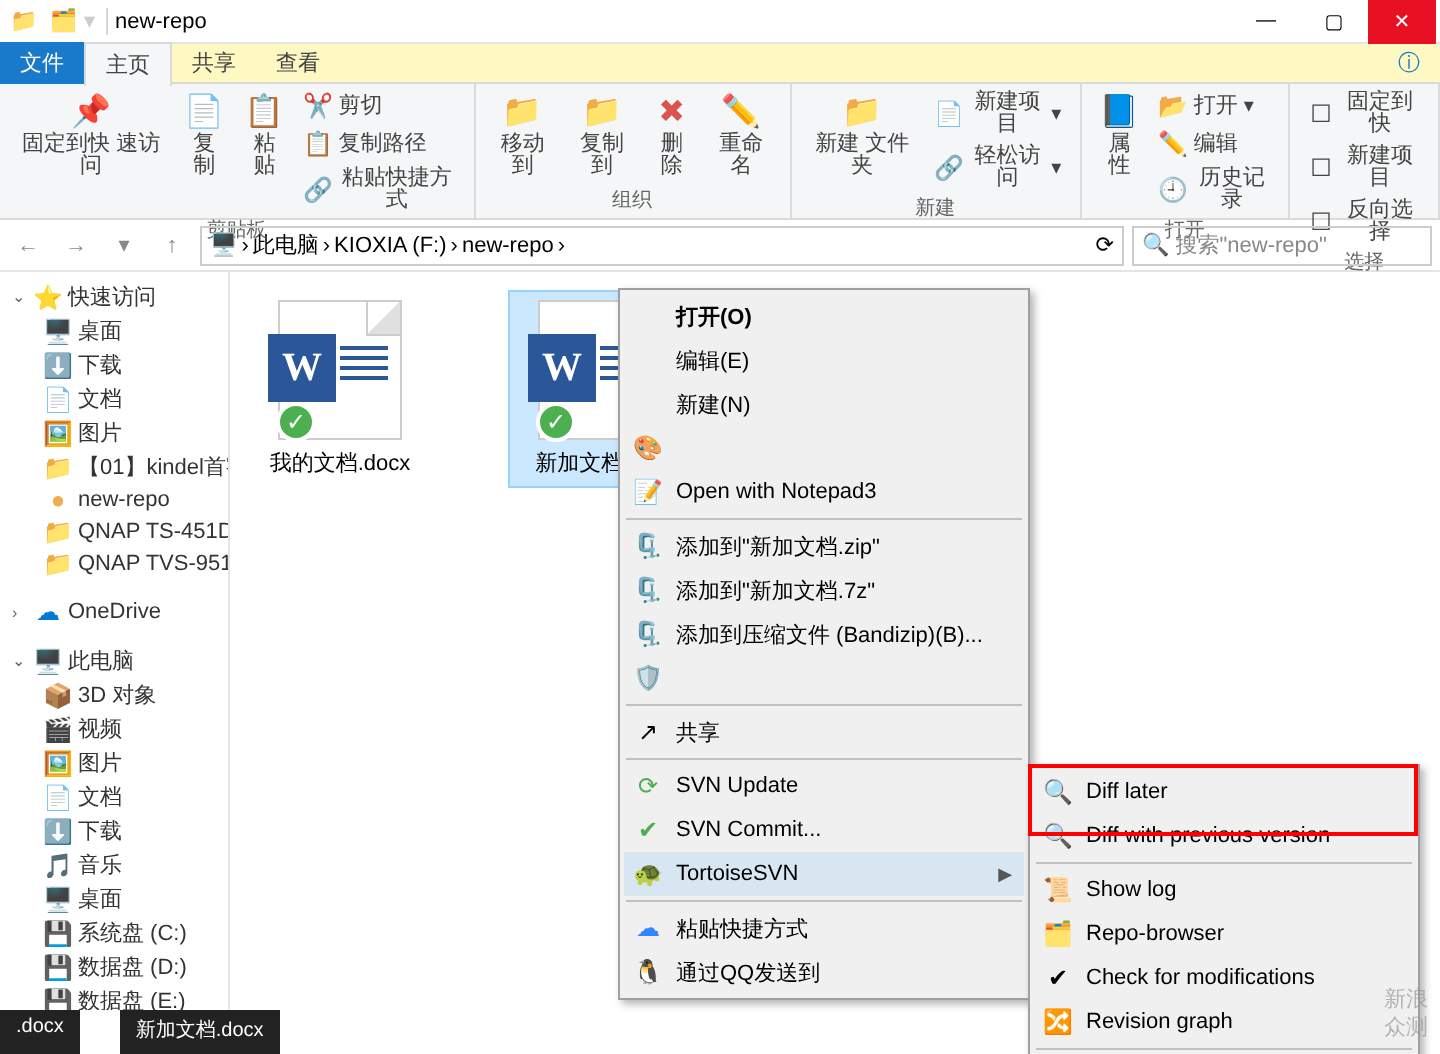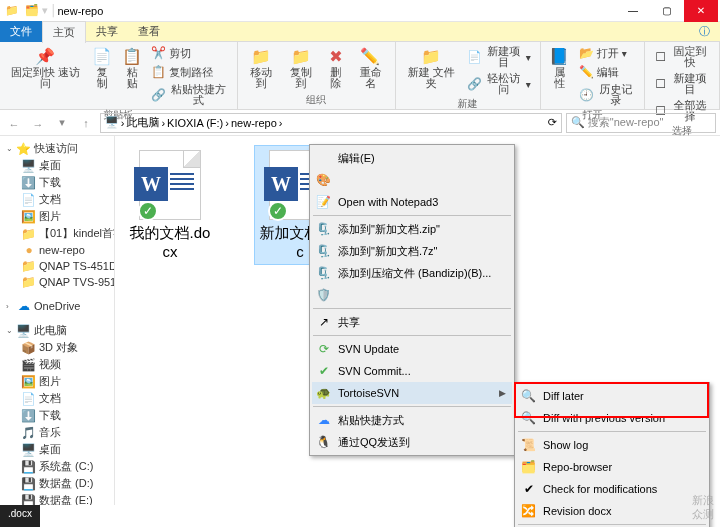--- a/index.html
+++ b/index.html
@@ -38,21 +38,21 @@
 .tsep{height:8px}
 .files{flex:1;padding:10px;display:flex;gap:40px;align-items:flex-start}
 .file{width:90px;display:flex;flex-direction:column;align-items:center;gap:4px;padding:4px}
 .file.sel{background:#cce8ff;outline:1px solid #99d1ff}
 .docx{width:62px;height:70px;position:relative;background:#fff;border:1px solid #ccc}
 .docx::before{content:"";position:absolute;top:0;right:0;width:16px;height:16px;background:linear-gradient(135deg,#fff 50%,#e0e0e0 50%);border-left:1px solid #ccc;border-bottom:1px solid #ccc}
 .docx .w{position:absolute;left:-6px;top:16px;width:34px;height:34px;background:#2b579a;color:#fff;display:flex;align-items:center;justify-content:center;font-size:20px;font-weight:bold;font-family:Georgia,serif}
 .docx .lines{position:absolute;right:6px;top:22px;width:24px}
 .docx .lines div{height:2px;background:#2b579a;margin-bottom:3px}
 .check{position:absolute;bottom:-2px;left:-2px;width:20px;height:20px;background:#4caf50;border-radius:50%;border:2px solid #fff;display:flex;align-items:center;justify-content:center;color:#fff;font-size:12px}
-.fname{font-size:15px;text-align:center;word-break:break-all}
+.fname{font-size:11px;text-align:center;word-break:break-all}
 .ctx{position:absolute;background:#f0f0f0;border:1px solid #a0a0a0;box-shadow:2px 2px 4px rgba(0,0,0,.3);padding:2px}
 .ctx1{left:309px;top:144px;width:206px}
 .ctx2{left:514px;top:382px;width:196px}
 .citem{display:flex;align-items:center;gap:6px;padding:3px 6px 3px 4px;font-size:11px;color:#000;white-space:nowrap}
 .citem .ci{width:16px;height:16px;display:flex;align-items:center;justify-content:center;font-size:12px}
 .citem .arr{margin-left:auto;font-size:9px;color:#555}
 .csep{height:1px;background:#c0c0c0;margin:2px 1px}
 .redbox{position:absolute;border:2px solid red;pointer-events:none}
 .redbox.r1{left:514px;top:382px;width:195px;height:36px}
 .wm{position:absolute;right:6px;bottom:6px;color:#999;font-size:12px;text-align:right;line-height:14px;opacity:.7}
@@ -177,21 +177,21 @@
         <div class="rbtn sm">
             <span class="ic">☐</span>
             <span>固定到快</span>
           </div>
         <div class="rbtn sm">
             <span class="ic">☐</span>
             <span>新建项目</span>
           </div>
         <div class="rbtn sm">
             <span class="ic">☐</span>
-            <span>全部选择</span>
+            <span>反向选择</span>
           </div>
       </div>
     </div>
     <div class="lbl">选择</div>
   </div>
 </div>
 
 <div class="addr">
   <div class="navico">←</div>
   <div class="navico">→</div>
@@ -331,21 +331,29 @@
           <div class="check">✓</div>
         </div>
       <div class="fname">新加文档.doc</div>
     </div>
   </div>
 </div>
 
 <div class="ctx ctx1">
   <div class="citem">
       <span class="ci"></span>
+      <b>打开(O)</b>
+    </div>
+  <div class="citem">
+      <span class="ci"></span>
       <span>编辑(E)</span>
+    </div>
+  <div class="citem">
+      <span class="ci"></span>
+      <span>新建(N)</span>
     </div>
   <div class="citem">
       <span class="ci">🎨</span>
     </div>
   <div class="citem">
       <span class="ci">📝</span>
       <span>Open with Notepad3</span>
     </div>
   <div class="csep"></div>
   <div class="citem">
@@ -411,28 +419,29 @@
   <div class="citem">
       <span class="ci">🗂️</span>
       <span>Repo-browser</span>
     </div>
   <div class="citem">
       <span class="ci">✔</span>
       <span>Check for modifications</span>
     </div>
   <div class="citem">
       <span class="ci">🔀</span>
-      <span>Revision docx</span>
+      <span>Revision graph</span>
     </div>
   <div class="csep"></div>
 
 </div>
 
 <div class="redbox r1"></div>
 
 <div class="wm">
   <div>新浪</div>
     <div>众测</div>
 </div>
 
 <div class="taskpeek">
   <div>.docx</div>
+  <div>新加文档.docx</div>
 </div>
 
 </body></html>

